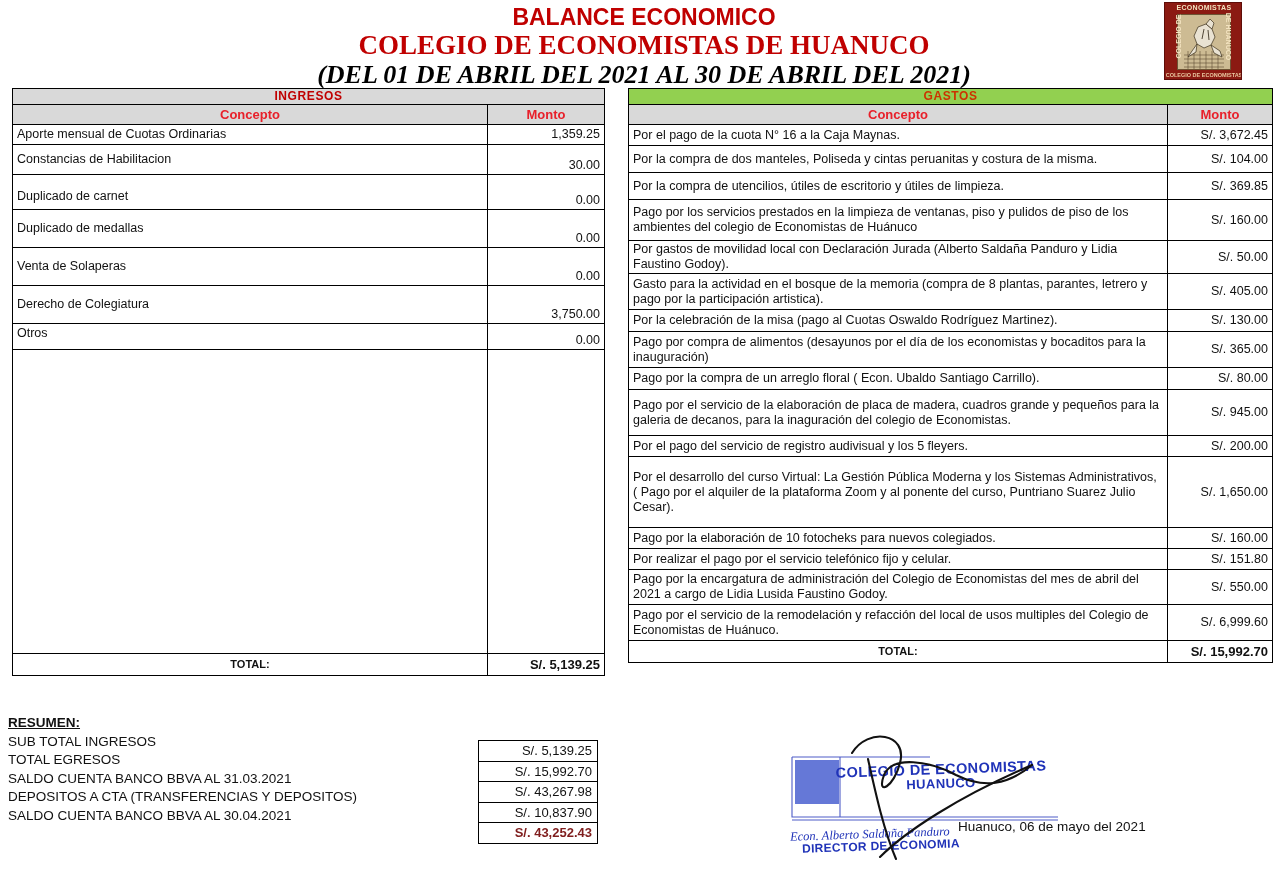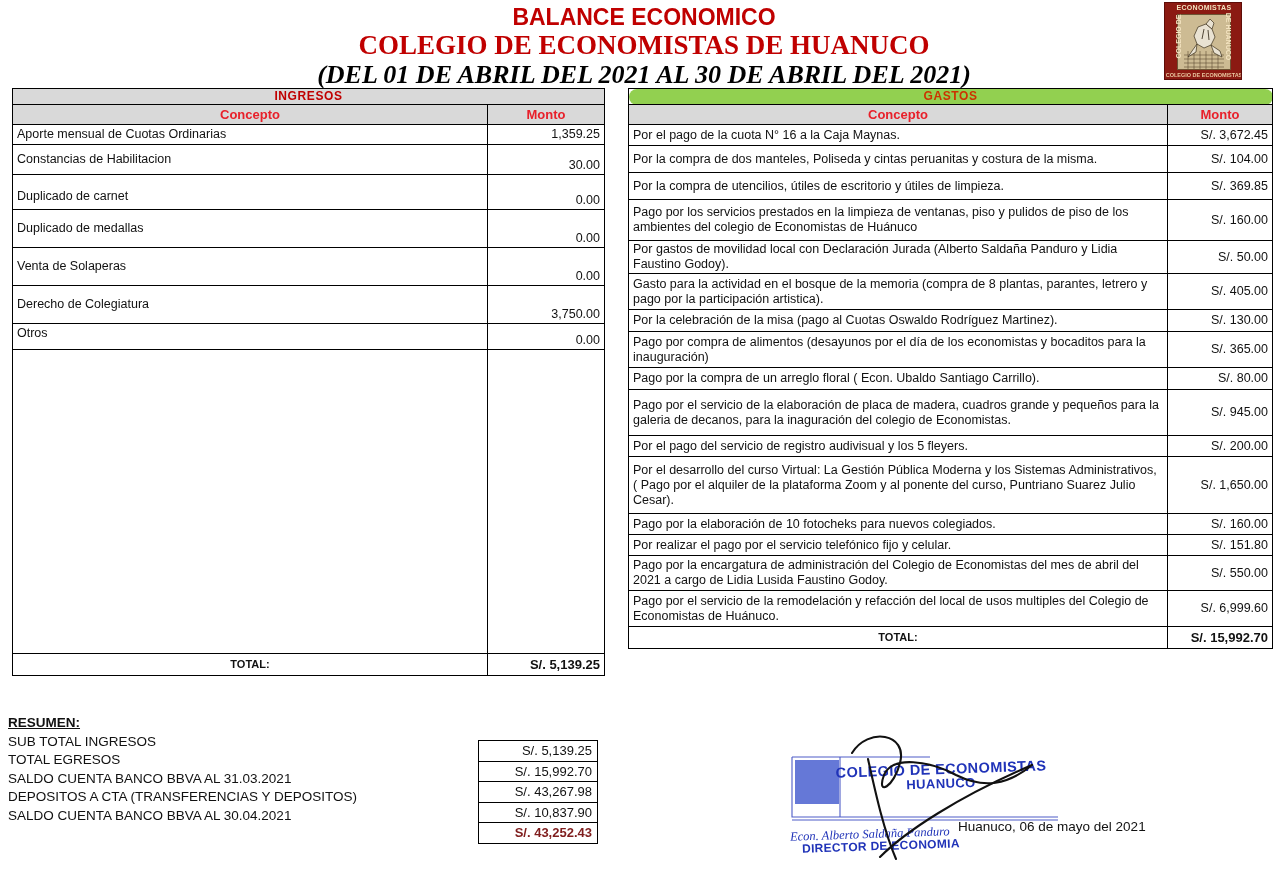--- a/index.html
+++ b/index.html
@@ -129,21 +129,21 @@
   .banner-cell {
     text-align: center;
     font-weight: bold;
     font-size: 12px;
     color: #c00000;
     letter-spacing: 0.6px;
     height: 15px;
     padding: 0 !important;
   }
   .banner-ingresos { background: #d9d9d9; margin-left: 45px; }
-  .banner-gastos   { background: #92d050; color: #cc3300 !important; border-radius: 8px; }
+  .banner-gastos   { background: #92d050; color: #cc3300 !important; }
   .subhdr {
     background: #d9d9d9;
     text-align: center;
     font-weight: bold;
     font-size: 13px;
     color: #e8202a;
     height: 20px;
     padding: 0 !important;
   }
   .concept  { text-align: left; }
@@ -410,21 +410,21 @@
     </tr>
     <tr>
       <td class="concept" style="height:46px">Pago por el servicio de la elaboración de placa de madera, cuadros grande y pequeños para la galeria de decanos, para la inaguración del colegio de Economistas.</td>
       <td class="amount">S/. 945.00</td>
     </tr>
     <tr>
       <td class="concept" style="height:21px">Por  el pago del servicio de registro audivisual y los 5 fleyers.</td>
       <td class="amount">S/. 200.00</td>
     </tr>
     <tr>
-      <td class="concept" style="height:57px">Por el desarrollo del curso Virtual: La Gestión Pública Moderna y los Sistemas Administrativos, ( Pago por el alquiler de la plataforma Zoom y al ponente del curso, Puntriano Suarez Julio Cesar).</td>
+      <td class="concept" style="height:71px">Por el desarrollo del curso Virtual: La Gestión Pública Moderna y los Sistemas Administrativos, ( Pago por el alquiler de la plataforma Zoom y al ponente del curso, Puntriano Suarez Julio Cesar).</td>
       <td class="amount">S/. 1,650.00</td>
     </tr>
     <tr>
       <td class="concept" style="height:21px">Pago por la elaboración de 10 fotocheks para nuevos colegiados.</td>
       <td class="amount">S/. 160.00</td>
     </tr>
     <tr>
       <td class="concept" style="height:21px">Por realizar el pago por el servicio telefónico fijo y celular.</td>
       <td class="amount">S/. 151.80</td>
     </tr>

